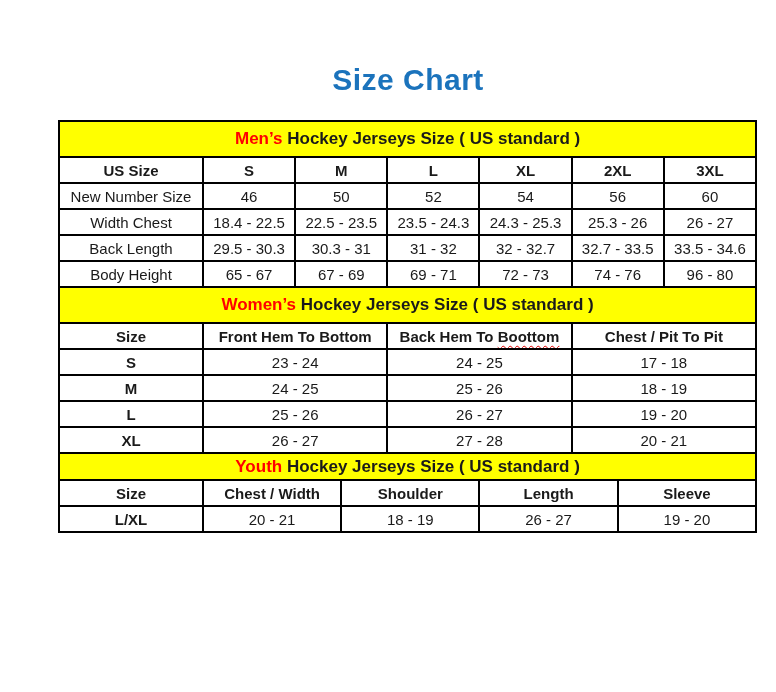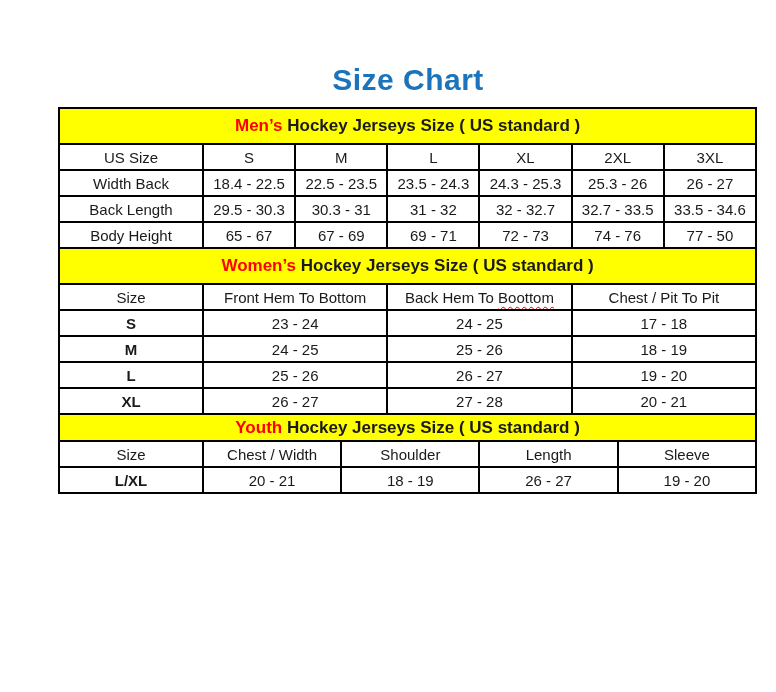--- a/index.html
+++ b/index.html
@@ -24,41 +24,41 @@
     line-height: 36px;
     font-weight: bold;
     color: #1B73BC;
     letter-spacing: 0.5px;
   }
   table.size-table {
     border-collapse: collapse;
     table-layout: fixed;
     width: 697px;
     margin-left: 38px;
-    margin-top: 9px;
+    margin-top: 22px;
   }
   table.size-table td {
     border: 2px solid #000000;
     text-align: center;
     vertical-align: middle;
     color: #1a1a1a;
     padding: 0 2px;
     overflow: hidden;
     white-space: nowrap;
   }
   td.banner {
     background: #FFFF00;
     font-weight: bold;
     font-size: 17px;
     height: 34px;
   }
   td.banner-youth { height: 25px; }
   td.banner .hl { color: #FF0000; }
   td.head {
-    font-weight: normal;
+    font-weight: bold;
     font-size: 15px;
     height: 24px;
   }
   td.cell {
     font-size: 15px;
     height: 24px;
   }
   td.rowlabel {
     font-size: 15px;
     height: 24px;
@@ -101,21 +101,30 @@
         <tr>
           <td class="head" colspan="1">US Size</td>
           <td class="head" colspan="2">S</td>
           <td class="head" colspan="2">M</td>
           <td class="head" colspan="2">L</td>
           <td class="head" colspan="2">XL</td>
           <td class="head" colspan="2">2XL</td>
           <td class="head" colspan="2">3XL</td>
         </tr>
         <tr>
-          <td class="rowlabel" colspan="1">Width Back</td>
+          <td class="rowlabel" colspan="1">New Number Size</td>
+          <td class="cell" colspan="2">46</td>
+          <td class="cell" colspan="2">50</td>
+          <td class="cell" colspan="2">52</td>
+          <td class="cell" colspan="2">54</td>
+          <td class="cell" colspan="2">56</td>
+          <td class="cell" colspan="2">60</td>
+        </tr>
+        <tr>
+          <td class="rowlabel" colspan="1">Width Chest</td>
           <td class="cell" colspan="2">18.4 - 22.5</td>
           <td class="cell" colspan="2">22.5 - 23.5</td>
           <td class="cell" colspan="2">23.5 - 24.3</td>
           <td class="cell" colspan="2">24.3 - 25.3</td>
           <td class="cell" colspan="2">25.3 - 26</td>
           <td class="cell" colspan="2">26 - 27</td>
         </tr>
         <tr>
           <td class="rowlabel" colspan="1">Back Length</td>
           <td class="cell" colspan="2">29.5 - 30.3</td>
@@ -125,21 +134,21 @@
           <td class="cell" colspan="2">32.7 - 33.5</td>
           <td class="cell" colspan="2">33.5 - 34.6</td>
         </tr>
         <tr>
           <td class="rowlabel" colspan="1">Body Height</td>
           <td class="cell" colspan="2">65 - 67</td>
           <td class="cell" colspan="2">67 - 69</td>
           <td class="cell" colspan="2">69 - 71</td>
           <td class="cell" colspan="2">72 - 73</td>
           <td class="cell" colspan="2">74 - 76</td>
-          <td class="cell" colspan="2">77 - 50</td>
+          <td class="cell" colspan="2">96 - 80</td>
         </tr>
         <tr>
           <td class="banner banner-women" colspan="13"><span class="hl">Women’s</span><span> Hockey Jerseys Size ( US standard )</span></td>
         </tr>
         <tr>
           <td class="head" colspan="1">Size</td>
           <td class="head" colspan="4">Front Hem To Bottom</td>
           <td class="head" colspan="4"><span>Back Hem To </span><span class="misspell">Boottom</span></td>
           <td class="head" colspan="4">Chest / Pit To Pit</td>
         </tr>

